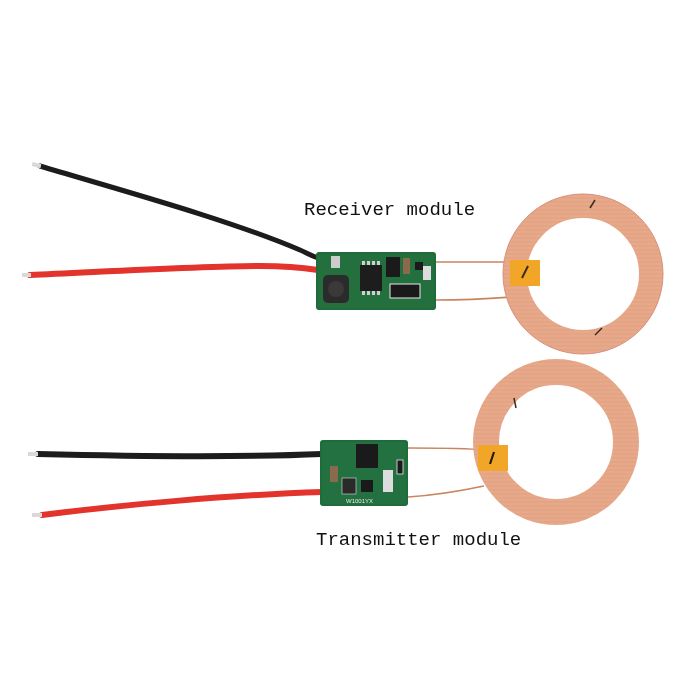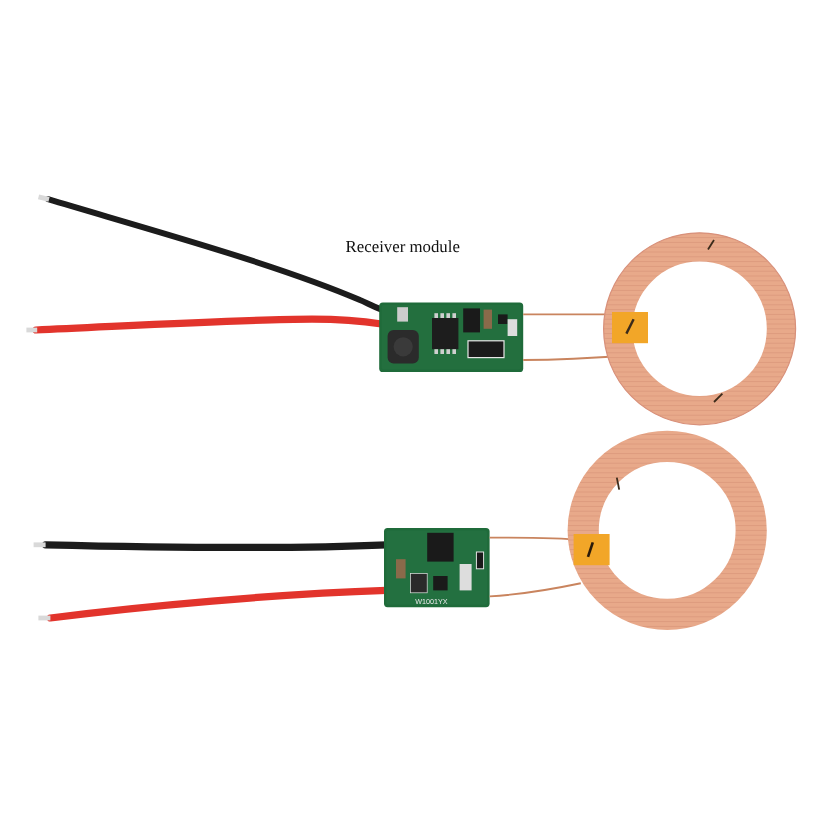--- a/index.html
+++ b/index.html
@@ -1,23 +1,24 @@
 <!DOCTYPE html>
 <html><head>
   <meta charset="utf-8">
   <style>
     html, body { margin: 0; padding: 0; background: #ffffff; }
     body { width: 700px; height: 700px; position: relative; overflow: hidden; }
     .scene { position: absolute; left: 0; top: 0; width: 700px; height: 700px; }
     .label {
       position: absolute;
-      font-family: Liberation Serif, serif;
-      font-size: 14px;
+      font-family: Liberation Mono, monospace;
+      font-size: 19px;
       color: #111111;
       white-space: nowrap;
+      margin-left: 16px;
     }
     #label-rx { left: 288px; top: 199px; }
     #label-tx { left: 300px; top: 529px; }
   </style>
 </head>
 <body>
 
 <div class="scene">
   <svg width="700" height="700" viewBox="0 0 700 700">
     <defs>
@@ -113,13 +114,14 @@
       <g>
         <circle cx="556" cy="442" r="70" fill="none" stroke="url(#copperTex)" stroke-width="26"></circle>
         <rect x="478" y="445" width="30" height="26" fill="#f2a628"></rect>
         <path d="M490 464 L494 452" stroke="#2a1a0a" stroke-width="2.2"></path>
         <path d="M514 398 L516 408" stroke="#3a2a1a" stroke-width="1.5"></path>
       </g>
     </g>
   </svg>
 
   <div class="label" id="label-rx">Receiver module</div>
+  <div class="label" id="label-tx">Transmitter module</div>
 </div>
 
 </body></html>

